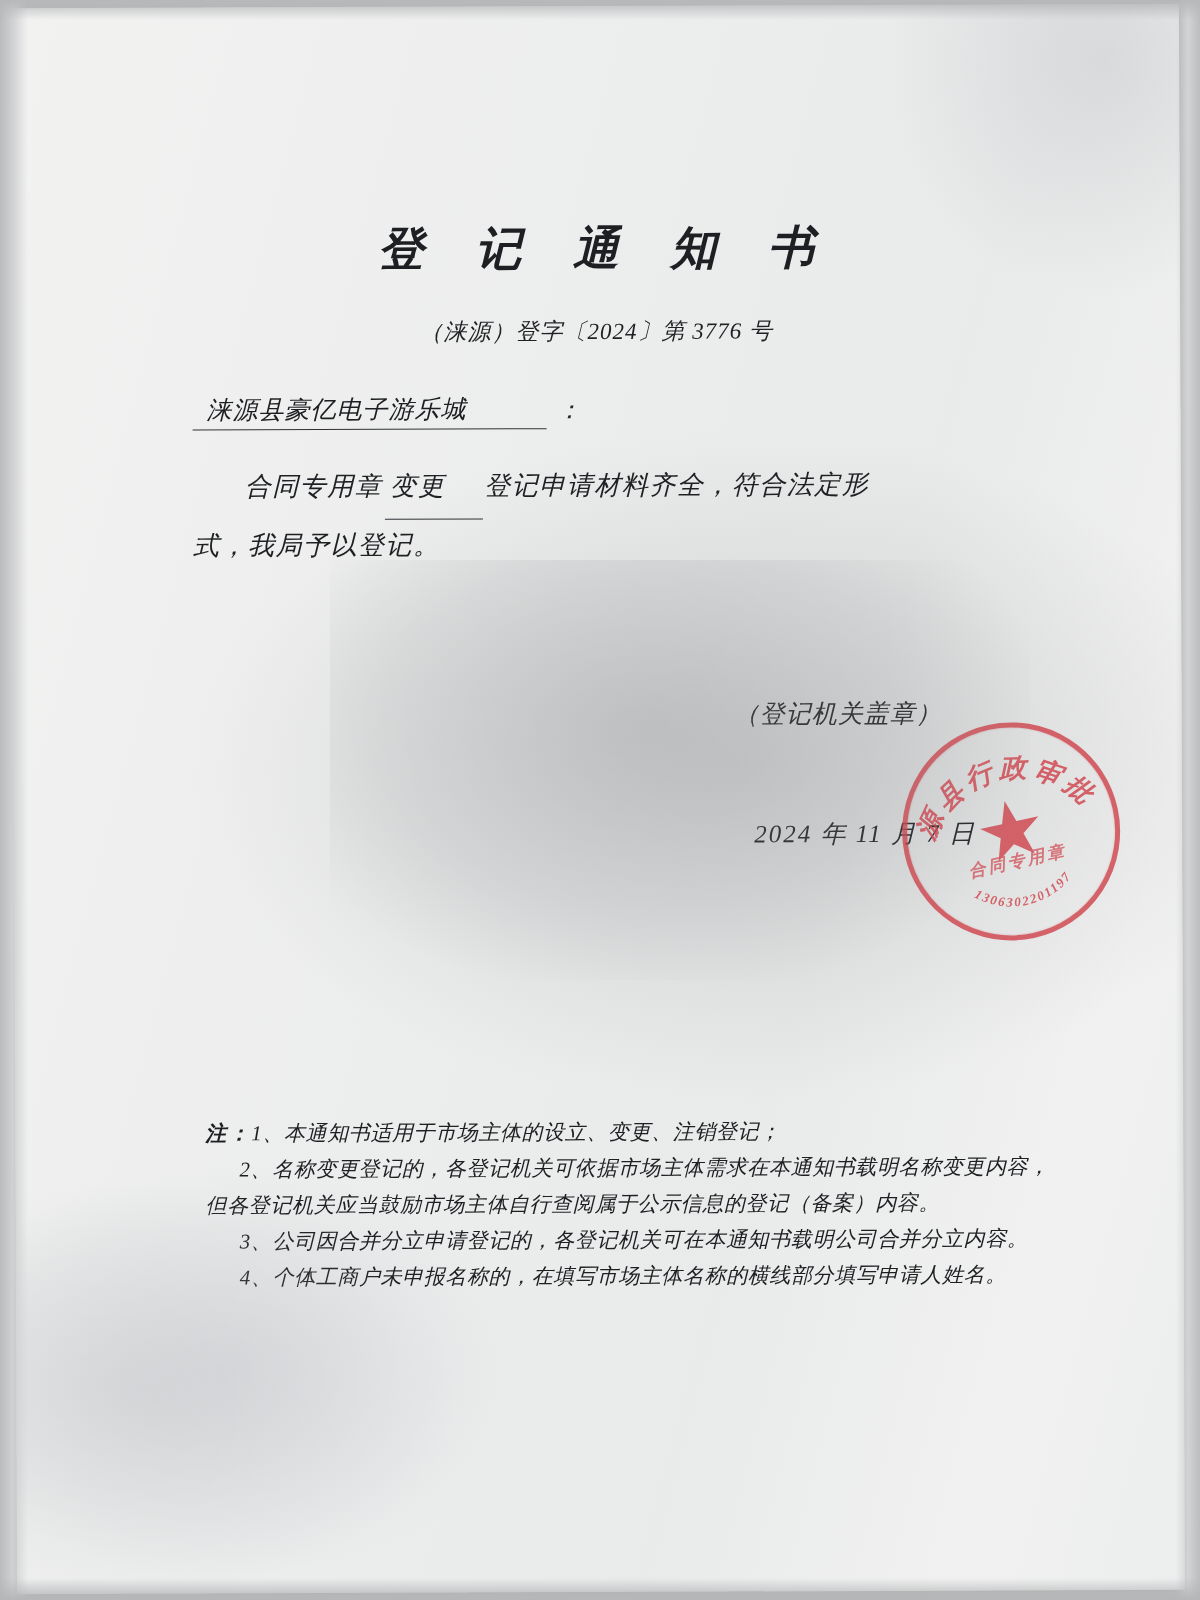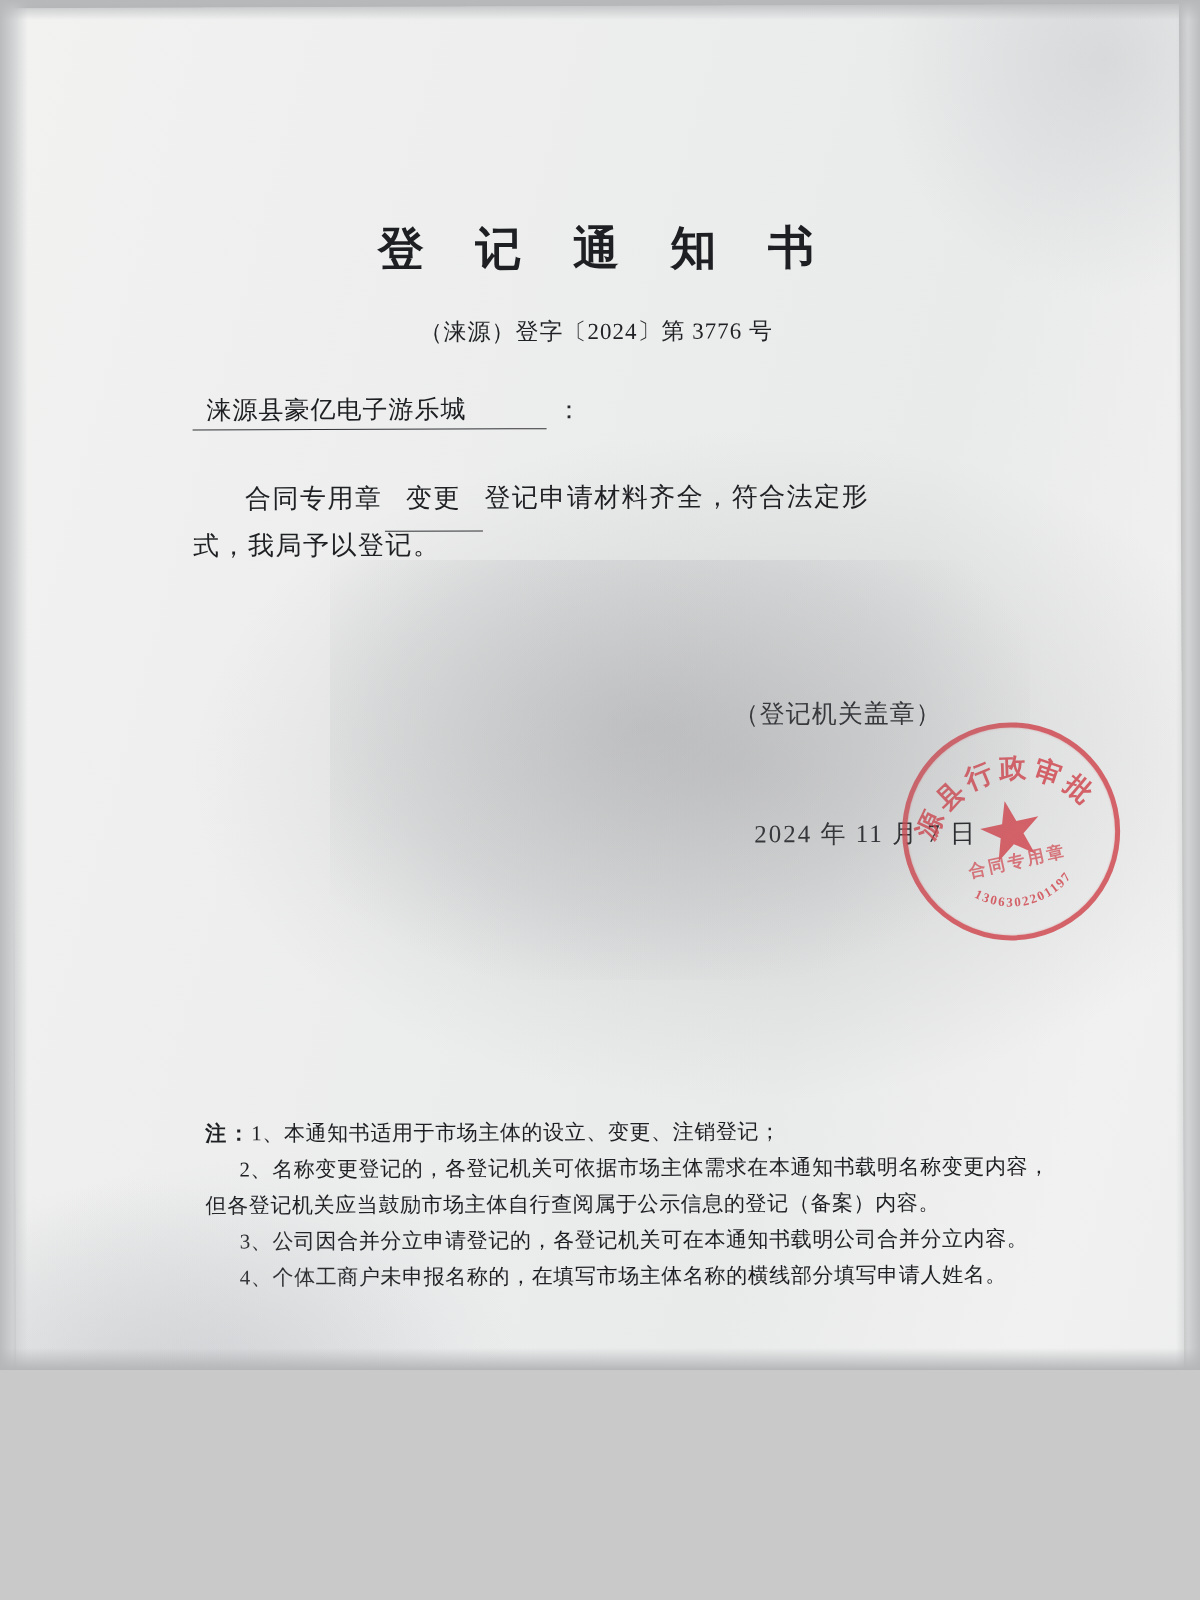--- a/index.html
+++ b/index.html
@@ -12,22 +12,23 @@
     background: #c9c9c9;
     font-family: "Liberation Serif", "DejaVu Serif", serif;
     overflow: hidden;
   }
 
   
   .scan {
     position: absolute;
     left: 0; top: 0;
     width: 1200px;
-    height: 1370px;
+    height: 1600px;
     overflow: hidden;
+    font-style: italic;
   }
 
   .paper {
     position: absolute;
     left: 14px;
     top: 6px;
     width: 1168px;
     height: 1586px;
     background:
       radial-gradient(ellipse 700px 430px at 62% 48%, rgba(150,150,152,0.30) 0%, rgba(160,160,162,0.16) 45%, rgba(200,200,202,0.0) 78%),
@@ -155,24 +156,24 @@
     color: #1e2023;
   }
   .body-l1 { top: 446px; }
   .body-l2 { top: 508px; }
 
   .indent2 { display: inline-block; width: 52px; }
 
   .blank-fill {
     display: inline-block;
     min-width: 86px;
-    text-align: center;
+    text-align: left;
     border-bottom: 1.6px solid #303236;
     padding: 0 6px 1px 6px;
-    margin: 15px 2px;
+    margin: 3px 2px;
   }
 
   .seal-caption {
     position: absolute;
     top: 692px;
     left: 720px;
     font-size: 25px;
     letter-spacing: 1px;
   }
 

